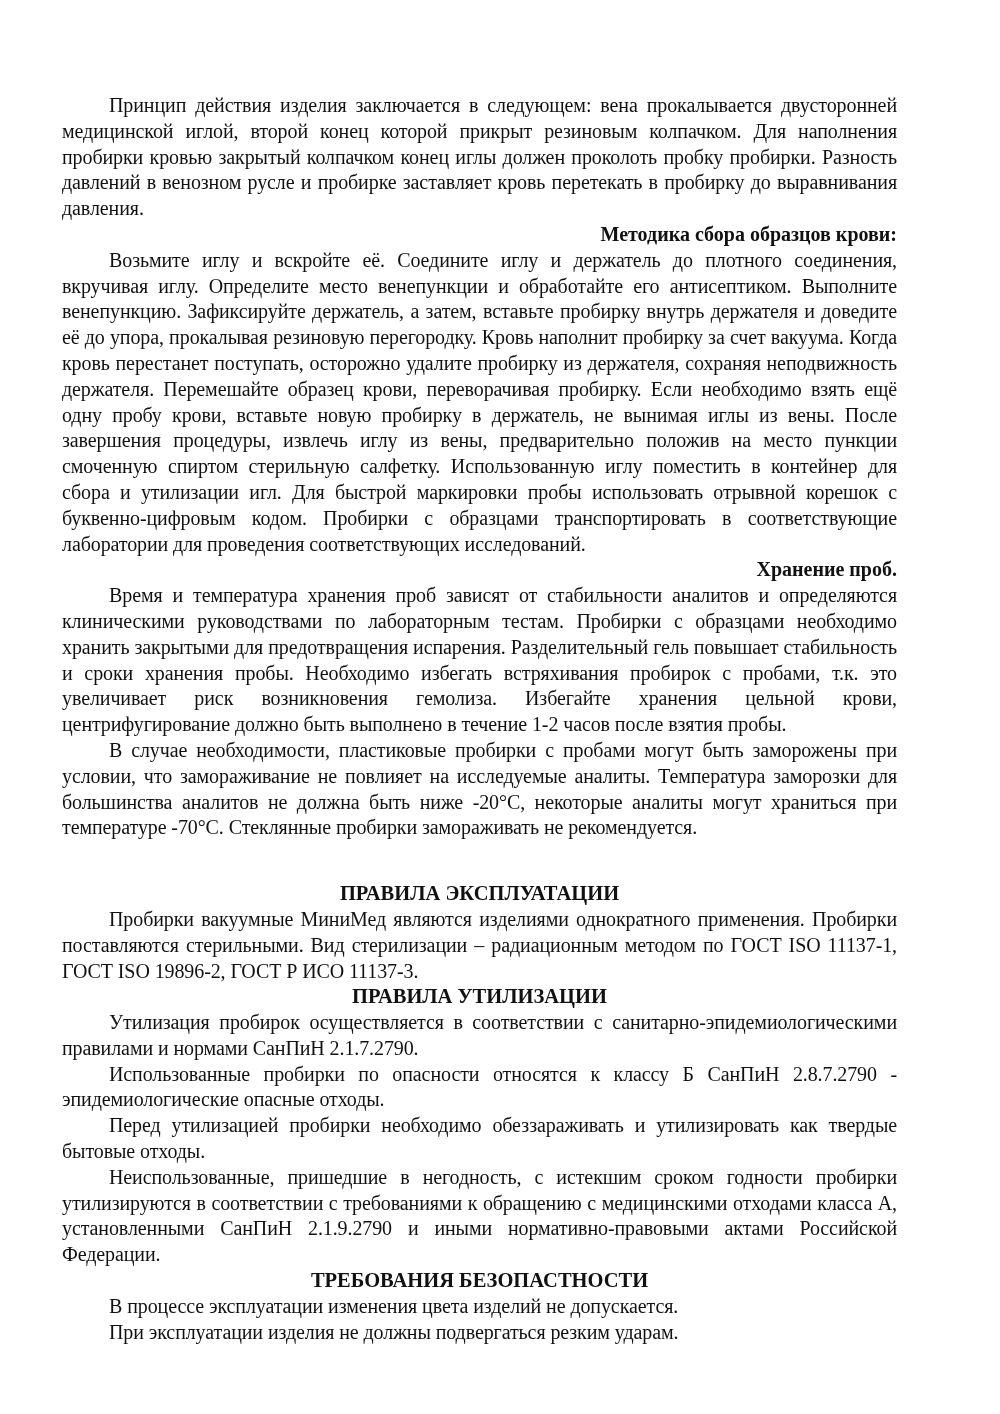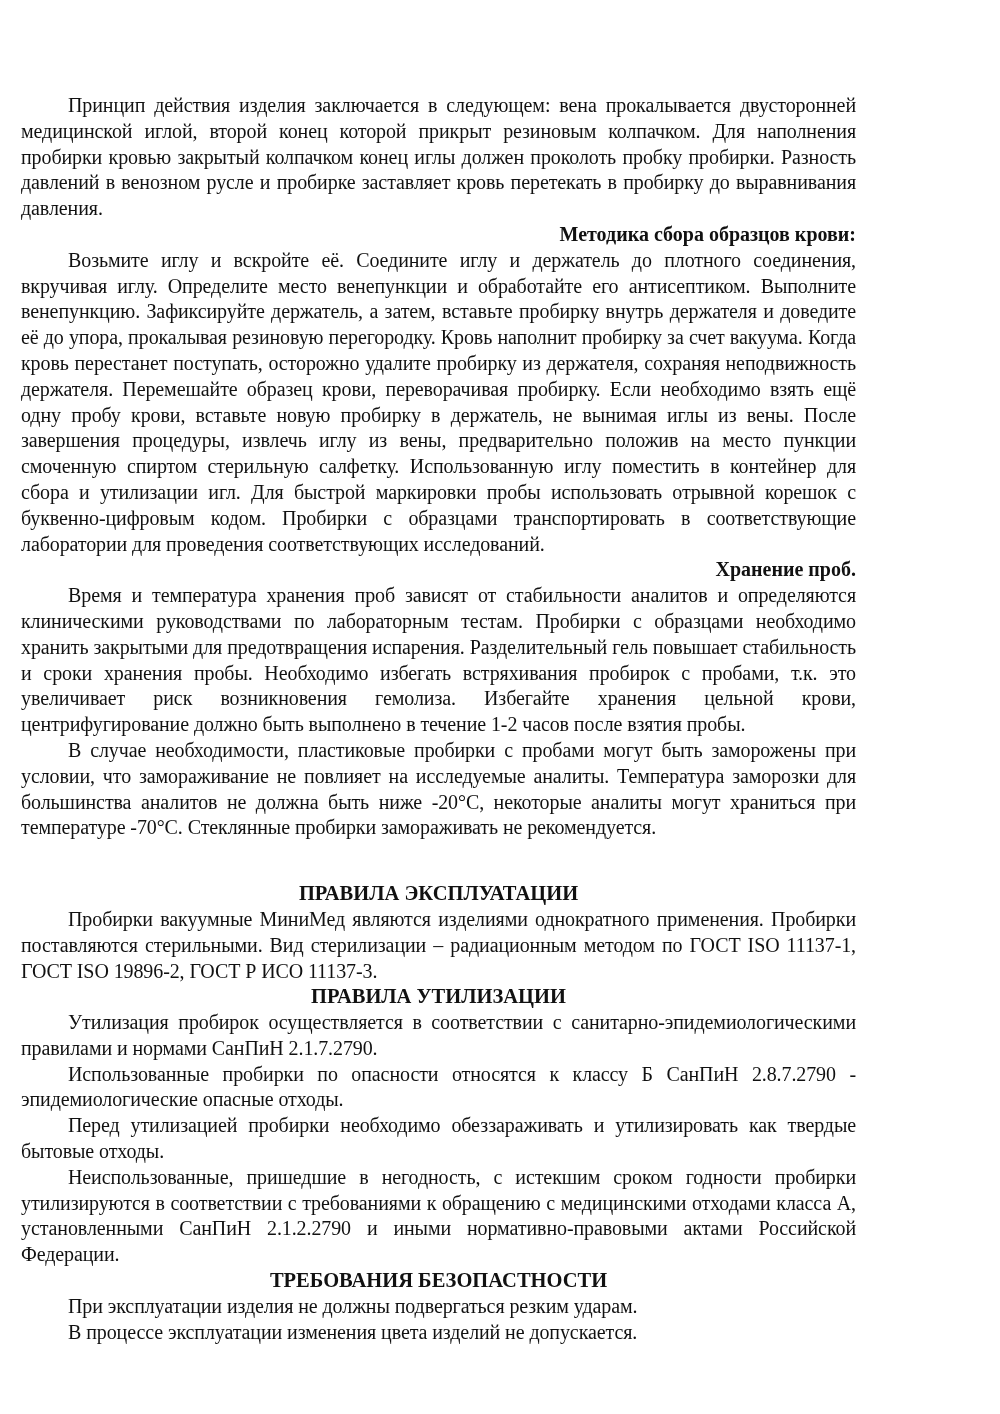--- a/index.html
+++ b/index.html
@@ -11,21 +11,21 @@
     width: 1000px;
     height: 1414px;
     overflow: hidden;
     font-family: "Liberation Serif", "DejaVu Serif", serif;
     color: #111111;
   }
   .page {
     box-sizing: border-box;
     width: 928px;
     height: 1414px;
-    padding: 93px 117px 40px 21px; 
+    padding: 93px 117px 40px 62px; 
     background: #ffffff;
   }
   .textblock {
     width: 835px;
   }
   p.body-par {
     margin: 0;
     font-size: 20px;
     line-height: 25.8px;
     text-align: justify;
@@ -76,22 +76,22 @@
 
 
     <p class="center-heading">ПРАВИЛА УТИЛИЗАЦИИ</p>
 
     <p class="body-par">Утилизация пробирок осуществляется в соответствии с санитарно-эпидемиологическими правилами и нормами СанПиН 2.1.7.2790.</p>
 
     <p class="body-par">Использованные пробирки по опасности относятся к классу Б СанПиН 2.8.7.2790 - эпидемиологические опасные отходы.</p>
 
     <p class="body-par">Перед утилизацией пробирки необходимо обеззараживать и утилизировать как твердые бытовые отходы.</p>
 
-    <p class="body-par">Неиспользованные, пришедшие в негодность, с истекшим сроком годности пробирки утилизируются в соответствии с требованиями к обращению с медицинскими отходами класса А, установленными СанПиН 2.1.2.2790 и иными нормативно-правовыми актами Российской Федерации.</p>
+    <p class="body-par">Неиспользованные, пришедшие в негодность, с истекшим сроком годности пробирки утилизируются в соответствии с требованиями к обращению с медицинскими отходами класса А, установленными СанПиН 2.1.9.2790 и иными нормативно-правовыми актами Российской Федерации.</p>
 
     <p class="center-heading">ТРЕБОВАНИЯ БЕЗОПАСТНОСТИ</p>
 
+    <p class="body-par">В процессе эксплуатации изменения цвета изделий не допускается.</p>
+
     <p class="body-par">При эксплуатации изделия не должны подвергаться резким ударам.</p>
-
-    <p class="body-par">В процессе эксплуатации изменения цвета изделий не допускается.</p>
 
   </div>
 </div>
 
 </body></html>

